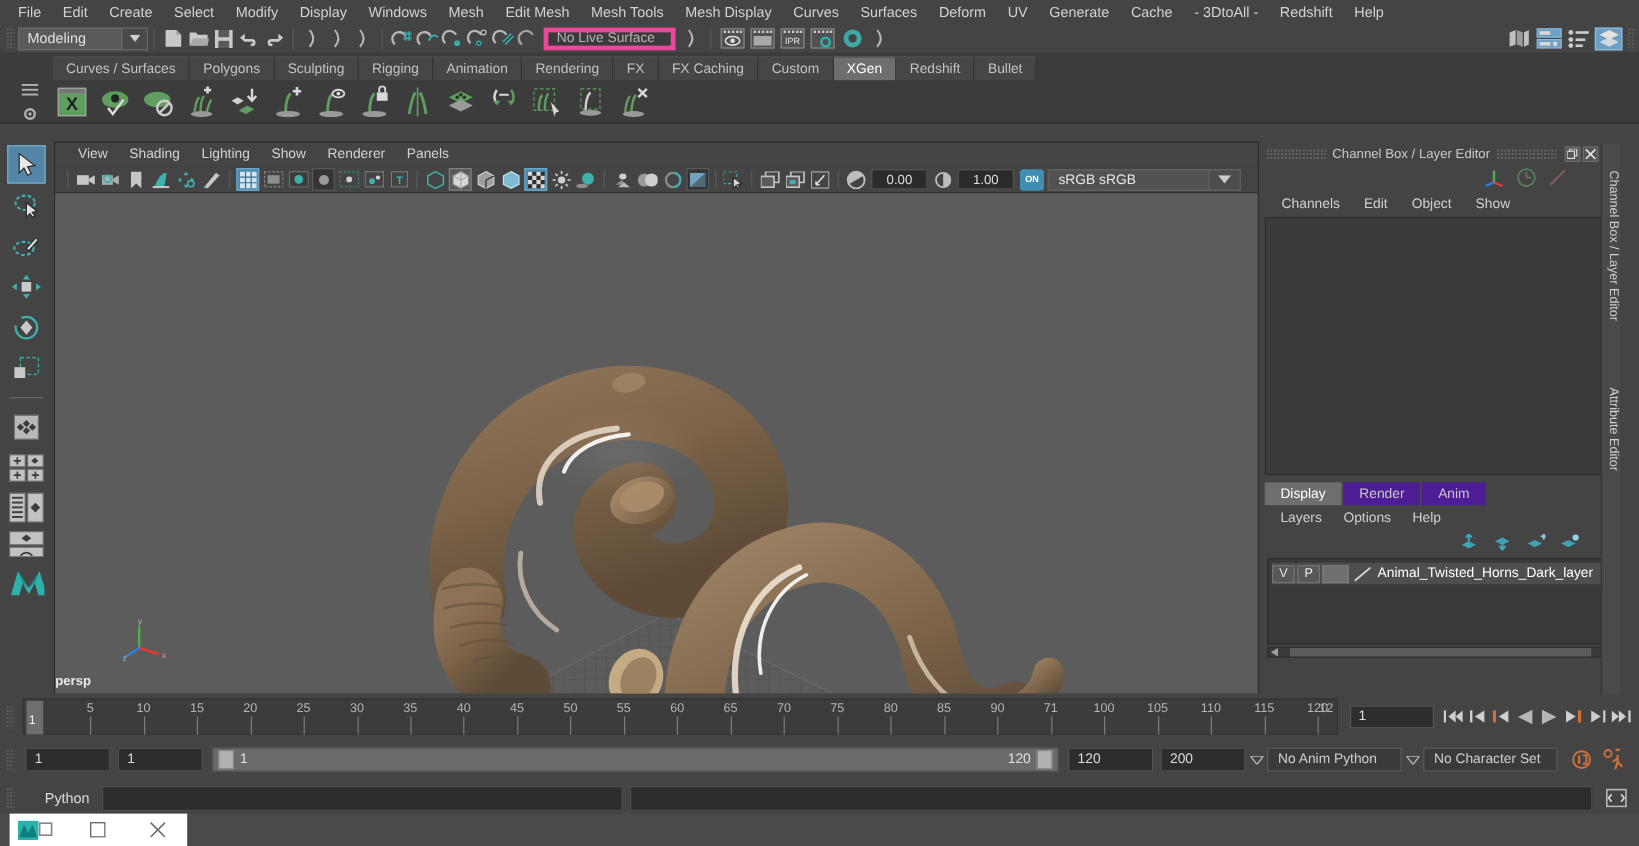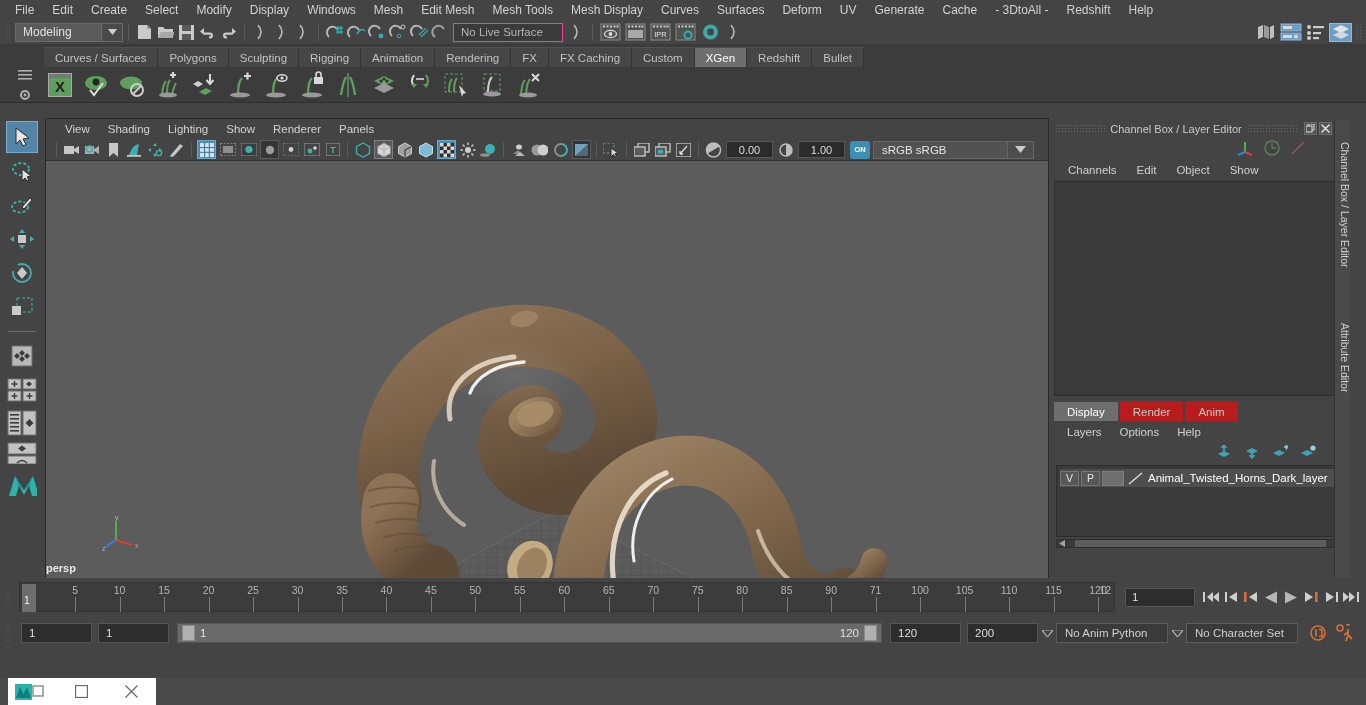--- a/index.html
+++ b/index.html
@@ -20,21 +20,21 @@
   .maintool{height:25px;background:#444;display:flex;align-items:center;padding-left:2px;border-bottom:1px solid #3a3a3a;}
   .gripv{width:7px;height:19px;margin:0 3px;
      background-image:radial-gradient(#6a6a6a 40%, transparent 41%);
      background-size:3px 3px;opacity:.75;}
   .modebox{display:flex;align-items:center;height:19px;background:#5a5a5a;border:1px solid #6a6a6a;width:108px;}
   .modebox .lbl{flex:1;padding-left:7px;font-size:12px;color:#e0e0e0;}
   .modebox .arw{width:21px;height:100%;background:#4a4a4a;border-left:1px solid #6a6a6a;
       display:flex;align-items:center;justify-content:center;}
   .sep{width:1px;height:17px;background:#595959;margin:0 5px;}
   .tbtn{width:21px;height:21px;display:flex;align-items:center;justify-content:center;}
-  .livebox{height:19px;width:110px;background:#3a3a3a;border:1px solid #ec4899;
+  .livebox{height:19px;width:110px;background:#3a3a3a;border:4px solid #ec4899;
      display:flex;align-items:center;padding-left:7px;color:#b4b4b4;font-size:11.5px;margin:0 3px;}
   .rbtn{width:23px;height:19px;display:flex;align-items:center;justify-content:center;margin:0 1px;}
   .spacer{flex:1;}
 
   
   .shelftabs{height:22px;background:#3c3c3c;display:flex;align-items:flex-end;padding-left:44px;}
   .shelftab{height:20px;padding:0 11px;display:flex;align-items:center;font-size:11.5px;color:#c2c2c2;
      background:#464646;border-right:1px solid #333;border-top:1px solid #505050;}
   .shelftab.sel{background:#6e6e6e;color:#fff;}
   .shelfrow{height:36px;background:#3c3c3c;display:flex;align-items:center;padding-left:44px;gap:4px;border-bottom:1px solid #2e2e2e;}
@@ -77,21 +77,21 @@
   .dotgrip{height:9px;flex:1;background-image:radial-gradient(#6f6f6f 40%, transparent 41%);
      background-size:3px 3px;margin:0 5px;opacity:.9;}
   .winbtn{width:13px;height:13px;background:#555;border:1px solid #6b6b6b;display:flex;align-items:center;
      justify-content:center;margin-left:2px;}
   .cbicons{height:22px;display:flex;align-items:center;justify-content:flex-end;padding-right:44px;gap:10px;}
   .cbmenu{height:22px;display:flex;align-items:center;padding-left:8px;}
   .cbmenu .mi{padding:0 10px;font-size:11.5px;color:#d0d0d0;}
   .cbbody{margin:0 4px;height:215px;background:#3a3a3a;border:1px solid #2d2d2d;}
   .ltabs{display:flex;align-items:flex-end;height:20px;padding-left:4px;margin-top:5px;}
   .ltab{height:19px;padding:0 13px;display:flex;align-items:center;font-size:11.5px;color:#c8c8c8;
-     background:#b91c1c;margin-right:2px;}
+     background:#4c1d95;margin-right:2px;}
   .ltab.sel{background:#6e6e6e;color:#fff;}
   .lmenu{height:21px;display:flex;align-items:center;padding-left:8px;background:#444;}
   .lmenu .mi{padding:0 9px;font-size:11.5px;color:#d0d0d0;}
   .larrows{height:20px;display:flex;align-items:center;justify-content:flex-end;padding-right:34px;gap:12px;}
   .layerlist{margin:3px 5px 0 6px;height:72px;background:#3a3a3a;border:1px solid #2c2c2c;padding:3px;}
   .layerrow{height:18px;display:flex;align-items:center;background:#4e4e4e;}
   .vp{width:19px;height:15px;background:#585858;border:1px solid #757575;display:flex;align-items:center;
      justify-content:center;font-size:10.5px;color:#e8e8e8;margin-right:2px;}
   .swatch{width:22px;height:15px;background:#6f6f6f;border:1px solid #7d7d7d;margin-right:3px;}
   .layername{font-size:11.5px;color:#ffffff;padding-left:4px;}
@@ -1203,20 +1203,32 @@
     </div>
     <div class="pbtn" style="width:26px;margin-right:8px;">
       <svg width="22" height="18">
           <circle cx="6" cy="4" r="3" fill="none" stroke="#d2703a" stroke-width="1.5"></circle>
           <path d="M14 2 a2 2 0 1 1 0.1 0" fill="#d2703a"></path>
           <path d="M14 5 v6 l4 4 M14 8 l-4 3 M14 11 l-2 6" stroke="#d2703a" stroke-width="1.8" fill="none"></path>
         </svg>
     </div>
   </div>
 
+  <div class="pyrow">
+    <div class="gripv" style="margin-left:5px;"></div>
+    <div class="pylabel">Python</div>
+    <div class="pyinput" style="width:434px;"></div>
+    <div class="pyinput" style="flex:1;margin-left:6px;margin-right:6px;"></div>
+    <div class="pbtn" style="width:26px;margin-right:6px;">
+      <svg width="20" height="18">
+          <rect x="2" y="2" width="16" height="14" fill="none" stroke="#b8b8b8" stroke-width="1.3"></rect>
+          <path d="M6 6 l-2.5 3 L6 12 M14 6 l2.5 3 L14 12" stroke="#d8d8d8" stroke-width="1.4" fill="none"></path>
+        </svg>
+    </div>
+  </div>
 
   <div class="taskbar"></div>
   <div class="winctl">
     <div class="wc">
       <svg width="36" height="20">
         <rect x="0" y="2" width="17" height="16" fill="#2bb3ab"></rect>
         <path d="M1 16 L5 5 L8.5 12 L12 5 L16 16z" fill="#0d7f7c"></path>
         <rect x="18" y="4" width="10" height="10" fill="none" stroke="#888" stroke-width="1.4"></rect>
       </svg>
     </div>

